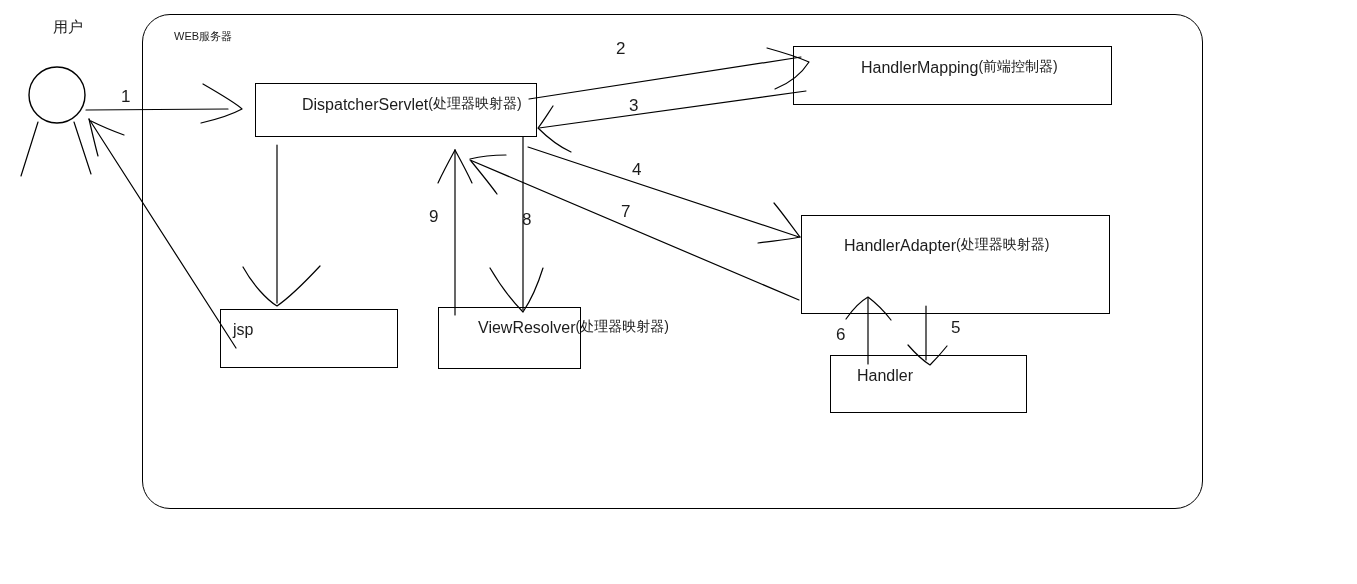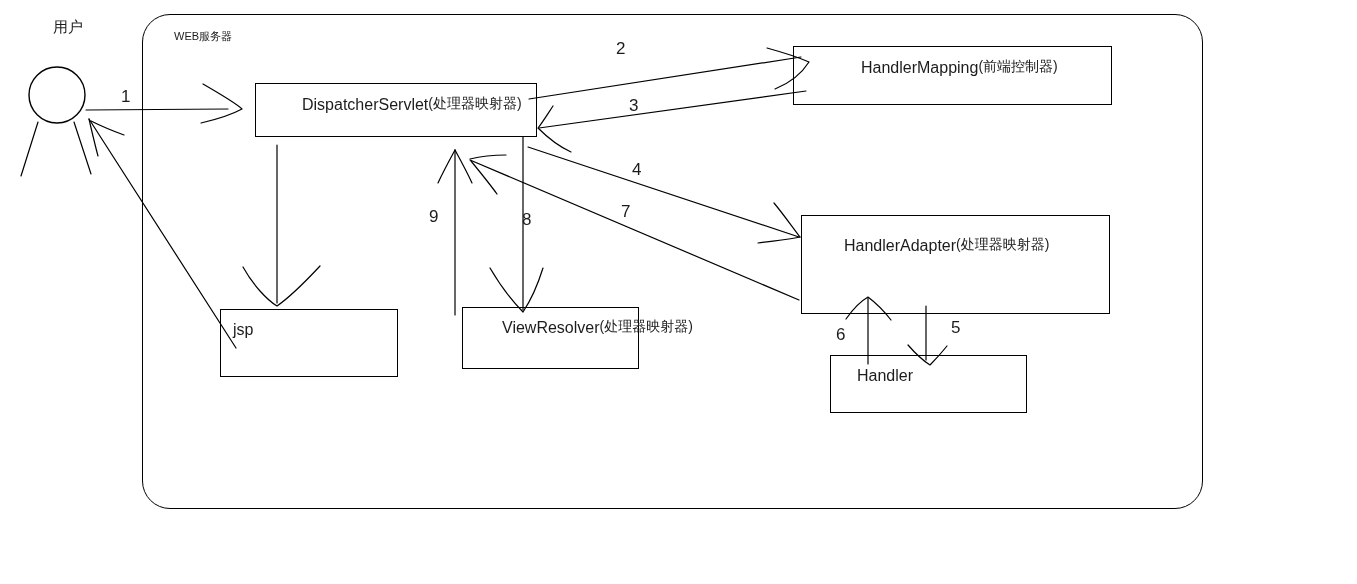--- a/index.html
+++ b/index.html
@@ -17,22 +17,22 @@
   .node{
     position:absolute;border:1.6px solid #000;background:transparent;
     box-sizing:border-box;display:flex;flex-direction:row;
   }
   .node .title{font-size:16px;line-height:24px;white-space:nowrap;}
   .node .subtitle{font-size:14px;line-height:20px;white-space:nowrap;}
   .n-dispatcher{left:255px;top:83px;width:282px;height:54px;padding:9px 0 0 46px;}
   .n-mapping{left:793px;top:46px;width:319px;height:59px;padding:9px 0 0 67px;}
   .n-adapter{left:801px;top:215px;width:309px;height:99px;padding:18px 0 0 42px;}
   .n-handler{left:830px;top:355px;width:197px;height:58px;padding:8px 0 0 26px;}
-  .n-viewresolver{left:438px;top:307px;width:177px;height:62px;padding:8px 0 0 39px;margin-left:24px;}
-  .n-jsp{left:220px;top:309px;width:178px;height:68px;padding:8px 0 0 12px;}
+  .n-viewresolver{left:438px;top:307px;width:143px;height:62px;padding:8px 0 0 39px;}
+  .n-jsp{left:220px;top:309px;width:178px;height:59px;padding:8px 0 0 12px;}
   .stepnum{position:absolute;font-size:17px;color:#1c1c1c;}
   .s1{left:121px;top:87px;}
   .s2{left:616px;top:39px;}
   .s3{left:629px;top:96px;}
   .s4{left:632px;top:160px;}
   .s5{left:951px;top:318px;}
   .s6{left:836px;top:325px;}
   .s7{left:621px;top:202px;}
   .s8{left:522px;top:210px;}
   .s9{left:429px;top:207px;}

